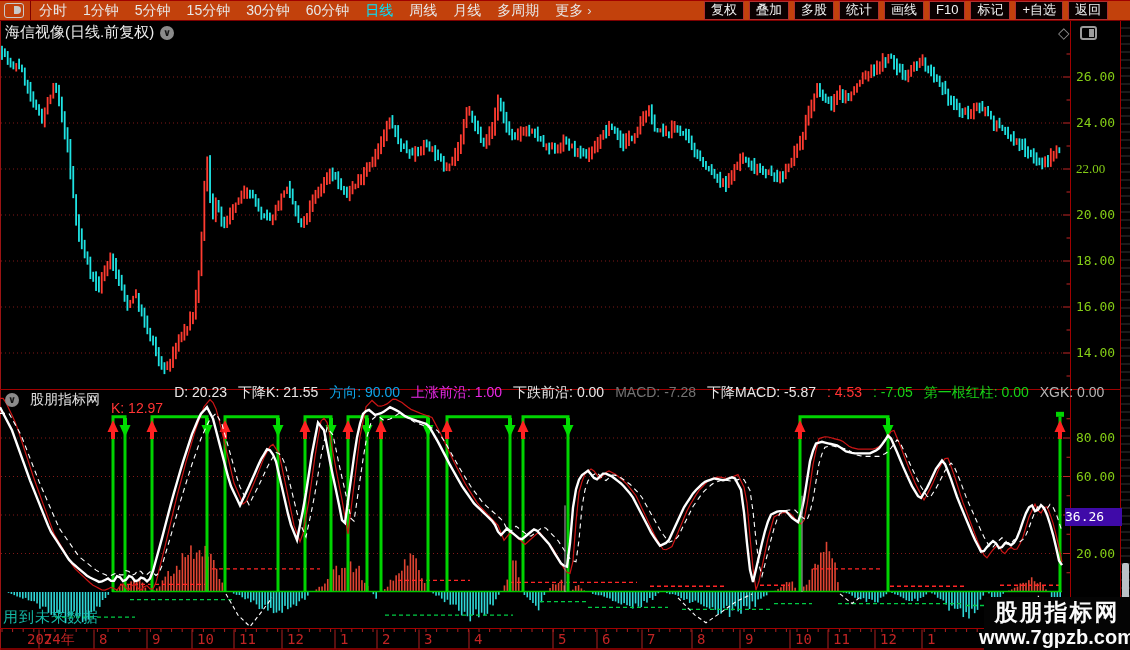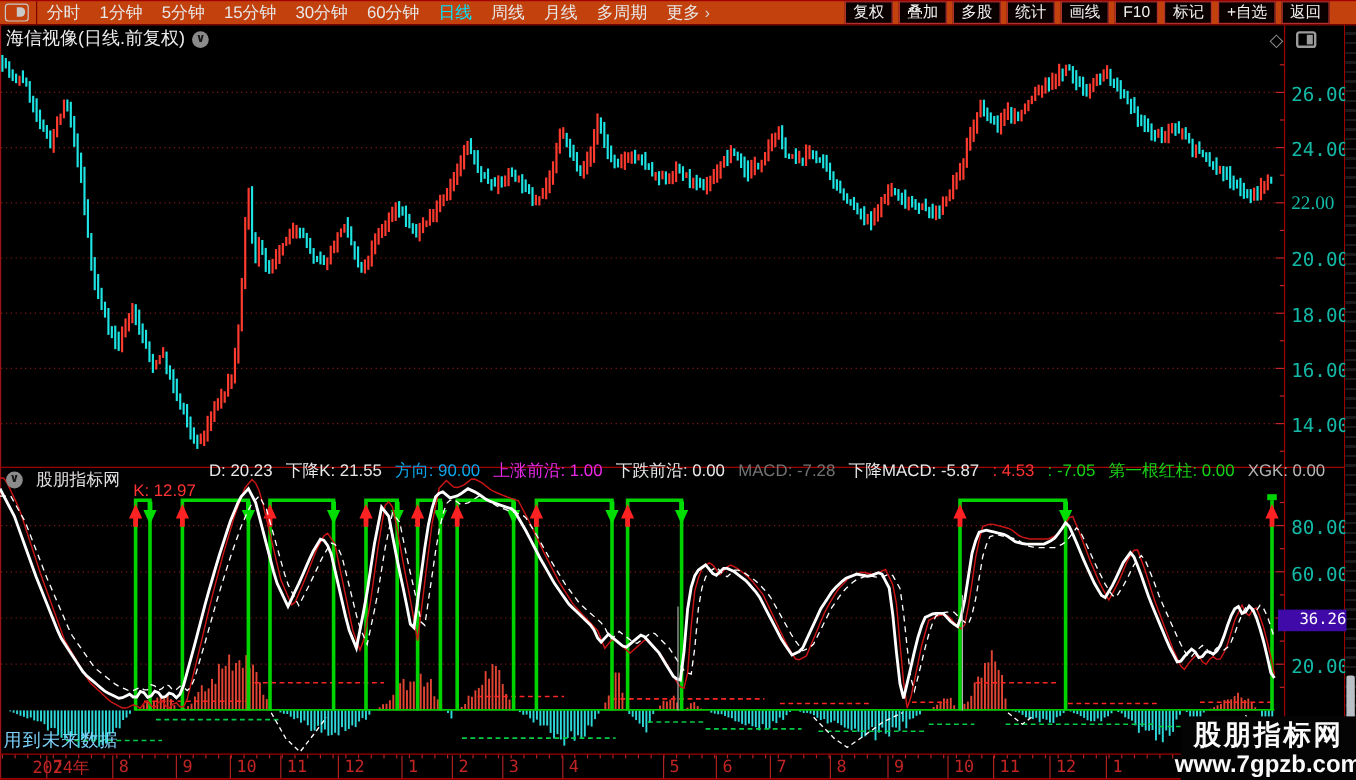--- a/index.html
+++ b/index.html
@@ -28,28 +28,28 @@
                color:#151515;font-size:10px;line-height:13px;text-align:center;font-weight:bold;}
   .title-icons{position:absolute;left:1058px;top:24px;display:flex;align-items:center;gap:10px;z-index:20;}
   .diamond{color:#8f8f8f;font-size:15px;}
   .sq-icon{width:13px;height:10px;border:2px solid #9b9b9b;border-radius:3px;position:relative;}
   .sq-icon i{position:absolute;right:1px;top:1px;width:5px;height:8px;background:#9b9b9b;}
   
   .ind-header{position:absolute;left:5px;top:392px;height:16px;display:flex;align-items:center;
               gap:11px;font-size:14px;white-space:nowrap;z-index:20;}
   .ind-name{color:#e2e2e2;}
   
-  .ylab{position:absolute;left:1076px;width:46px;font-size:16px;color:#14b8a6;z-index:10;
+  .ylab{position:absolute;left:1076px;width:46px;font-size:13px;color:#84cc16;z-index:10;
         font-family:"DejaVu Sans Mono",monospace;}
   .mlab{position:absolute;top:631px;font-size:14px;color:#c22424;z-index:10;
         font-family:"DejaVu Sans Mono",monospace;}
   .badge{position:absolute;left:1065px;top:508px;width:57px;height:18px;background:#3f0aa8;
-         color:#fff;font-size:13px;text-align:right;line-height:18px;z-index:20;
+         color:#fff;font-size:13px;text-align:left;line-height:18px;z-index:20;
          font-family:"DejaVu Sans Mono",monospace;}
-  .footnote{position:absolute;left:3px;top:608px;font-size:15px;color:#7dd3fc;z-index:20;letter-spacing:1px;}
+  .footnote{position:absolute;left:3px;top:608px;font-size:15px;color:#14b8a6;z-index:20;letter-spacing:1px;}
   
   .watermark{position:absolute;left:984px;top:597px;width:146px;height:53px;background:#040404;
              z-index:30;display:flex;flex-direction:column;align-items:center;justify-content:center;
              color:#fafafa;font-weight:bold;}
   .wm1{font-size:23px;letter-spacing:2px;line-height:26px;}
   .wm2{font-size:20px;line-height:24px;}
   
   .right-strip{position:absolute;left:1121px;top:0;width:9px;height:650px;z-index:15;
                background:repeating-linear-gradient(180deg,#000 0 3px,#1a1a1a 3px 5px,#000 5px 8px);}
   .scroll-thumb{position:absolute;left:1px;top:563px;width:7px;height:84px;background:#b9c1c6;border-radius:2px;}

